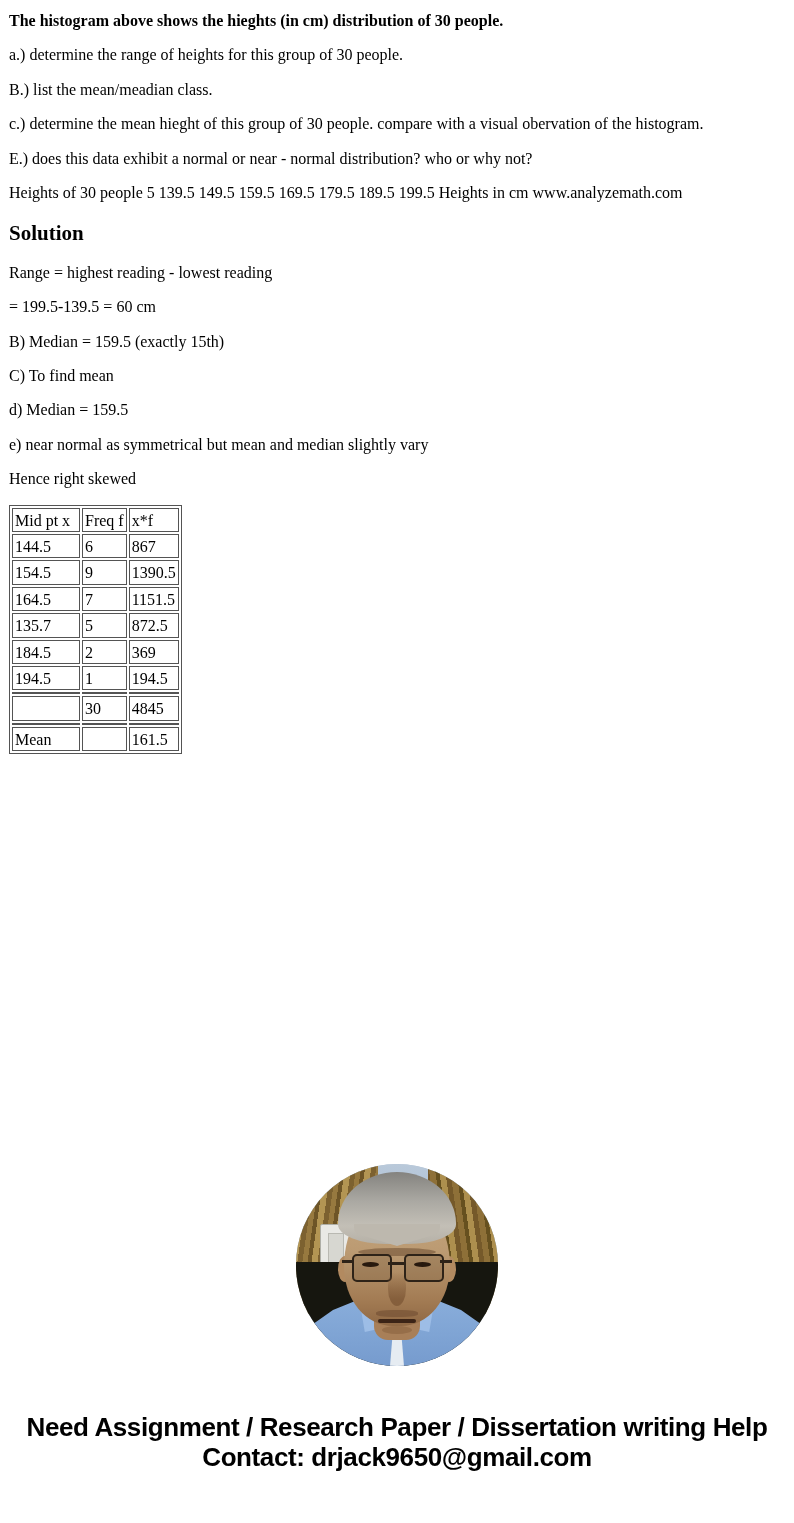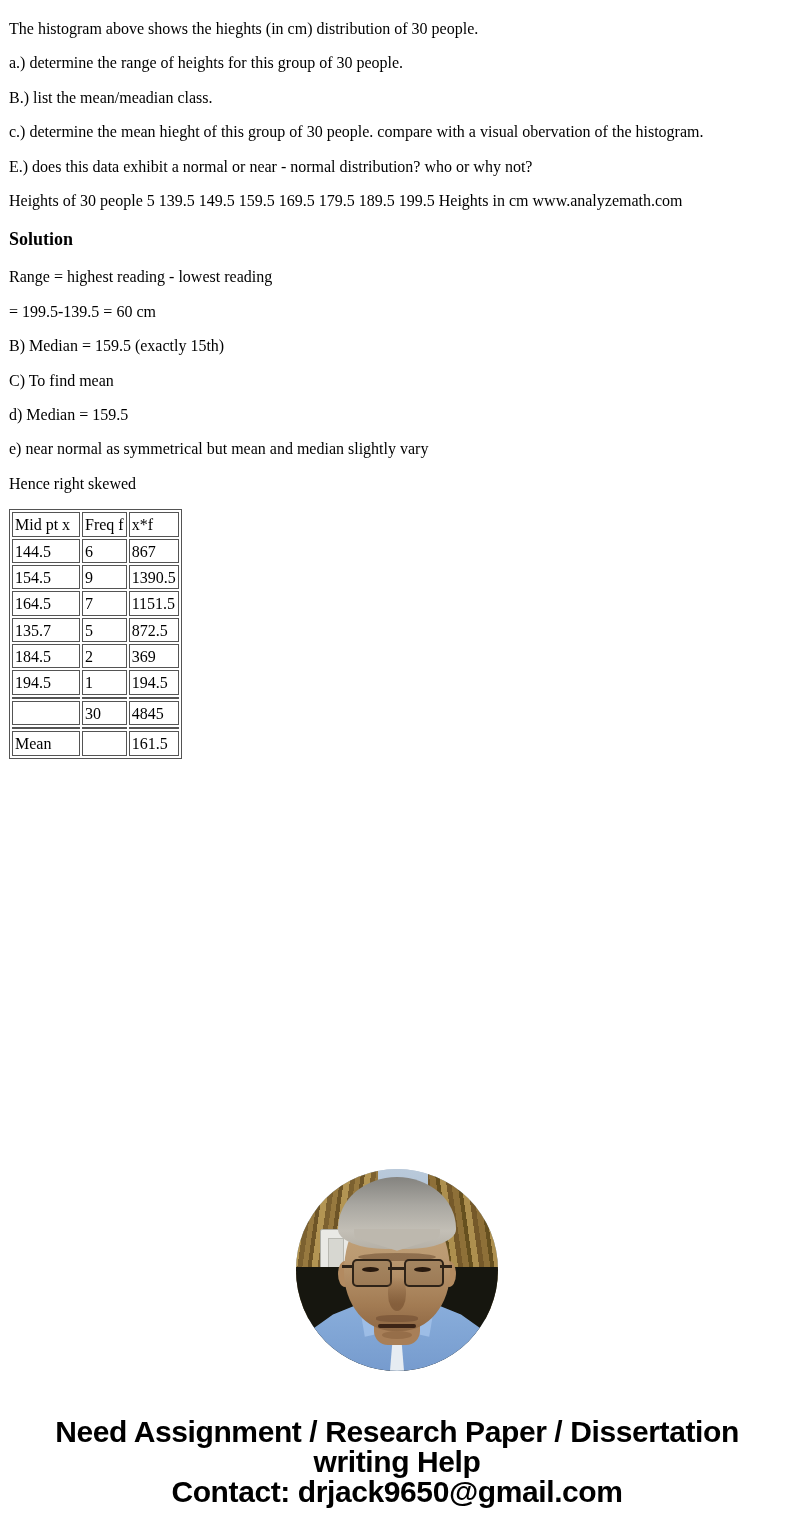--- a/index.html
+++ b/index.html
@@ -8,24 +8,24 @@
     height: 1523px;
     margin: 0;
     padding: 8px 9px;
     box-sizing: border-box;
     overflow: hidden;
     font-family: "Liberation Serif", serif;
     font-size: 16px;
     color: #000000;
   }
   p.line { margin: 16px 0; line-height: 1.15; }
-  p.line.first { margin-top: 12px; }
+  p.line.first { margin-top: 4px; font-weight: bold; }
   h3.sol-head {
     font-family: "Liberation Serif", serif;
-    font-size: 18px;
+    font-size: 21px;
     font-weight: bold;
     margin: 18.7px 0;
     line-height: 1.15;
   }
 
   
   table.stats {
     border-collapse: separate;
     border-spacing: 2px;
     border: 1px solid #545454;
@@ -105,21 +105,21 @@
   .av-mouth { left:82px; top:155px; width:38px; height:4px; background:#3c2416; border-radius:2px; }
   .av-chin-shadow { left:86px; top:162px; width:30px; height:8px; background:#8a6240; border-radius:50%; opacity:.6; }
 
   
   .footer {
     margin: 46px auto 0 auto;
     max-width: 772px;
     text-align: center;
     font-family: "Liberation Sans", sans-serif;
     font-weight: bold;
-    font-size: 30px;
+    font-size: 26px;
     line-height: 30px;
     letter-spacing: -0.4px;
     color: #000000;
   }
 </style>
 </head>
 <body>
 
 <div>
   <p class="line first">The histogram above shows the hieghts (in cm) distribution of 30 people.</p>

